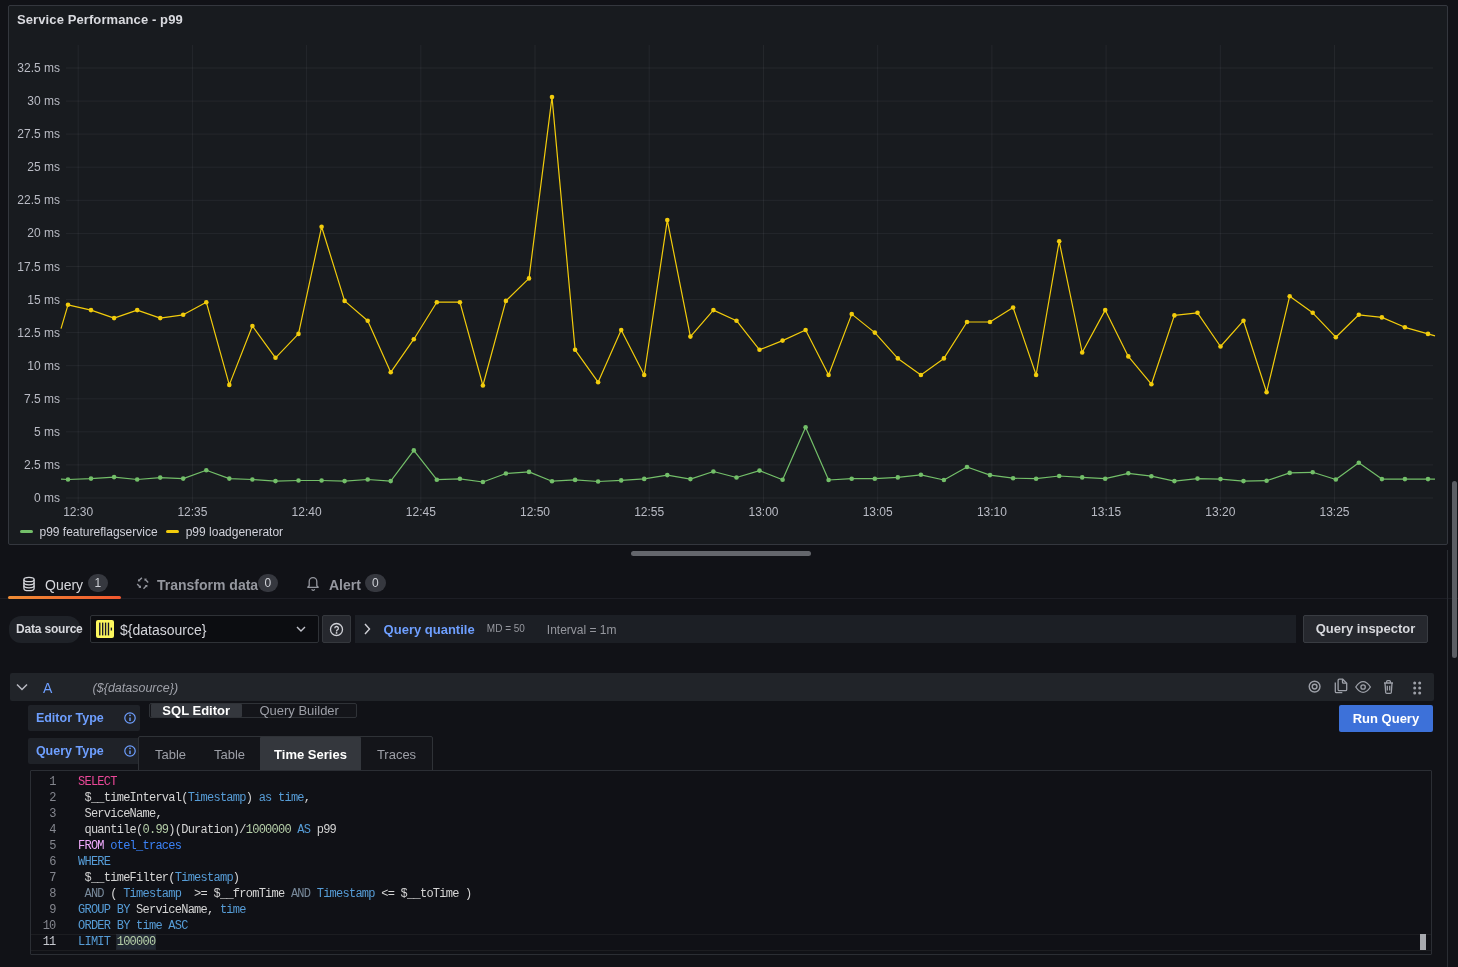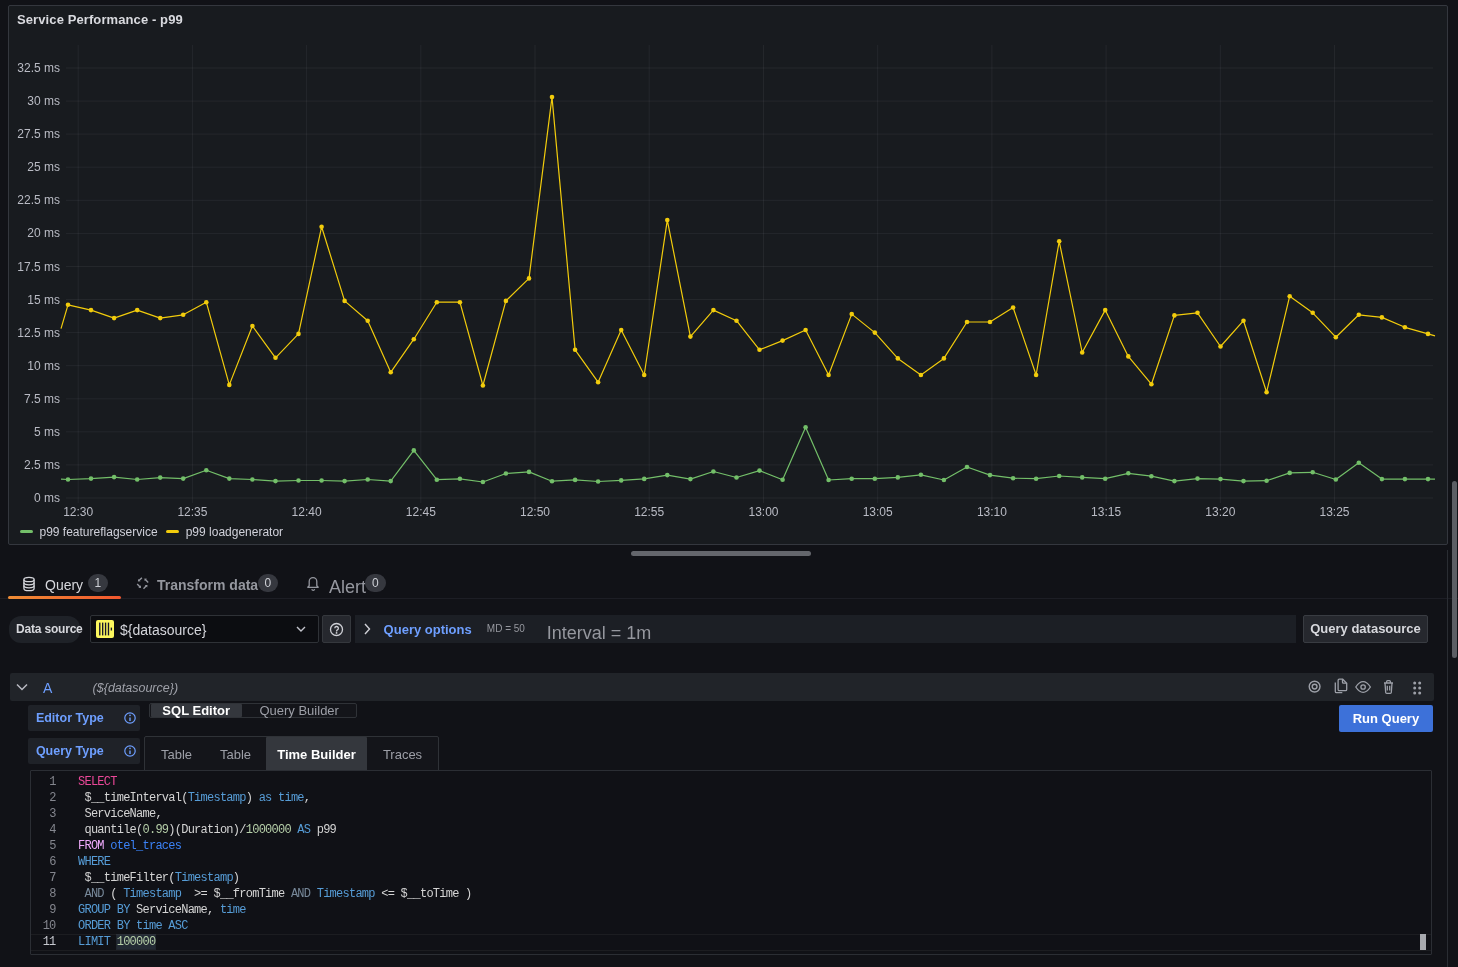--- a/index.html
+++ b/index.html
@@ -222,21 +222,21 @@
 </g>
 <g stroke="#94969e" stroke-width="1.3">
 <path d="M309.2 20.7 v-4.3 a3.8 3.8 0 0 1 7.6 0 v4.3 l1.4 1.6 h-10.4 z" stroke-linejoin="round"></path>
 <path d="M311.7 24.3 a1.6 1.6 0 0 0 3.0 0"></path>
 </g>
 </svg>
 <div class="abs" style="left:45px;top:576.5px;font-size:14px;font-weight:500;color:#d7d8dd">Query</div>
 <div class="abs" style="left:88px;top:574px;width:19.5px;height:18px;border-radius:9px;background:#36383f;color:#ced0d6;font-size:12px;text-align:center;line-height:18px">1</div>
 <div class="abs" style="left:157px;top:576.5px;font-size:14px;font-weight:700;color:#95979f">Transform data</div>
 <div class="abs" style="left:257.5px;top:574px;width:20.5px;height:18px;border-radius:9px;background:#36383f;color:#ced0d6;font-size:12px;text-align:center;line-height:18px">0</div>
-<div class="abs" style="left:329px;top:576.5px;font-size:18px;font-weight:400;color:#95979f">Alert</div>
+<div class="abs" style="left:329px;top:576.5px;font-size:14px;font-weight:700;color:#95979f">Alert</div>
 <div class="abs" style="left:365px;top:574px;width:20.5px;height:18px;border-radius:9px;background:#36383f;color:#ced0d6;font-size:12px;text-align:center;line-height:18px">0</div>
 <div class="abs" style="left:8px;top:595.5px;width:113px;height:3.4px;border-radius:2px;background:linear-gradient(90deg,#ee8c35,#f2572e)"></div>
 
 <div class="abs lbl" style="left:8.6px;top:615.5px;width:71.6px;height:27.5px;border-radius:12px;color:#d7d8dd;padding-left:7.5px;font-size:12px;letter-spacing:-0.2px">Data source</div>
 <div class="abs" style="left:89.6px;top:615px;width:229px;height:28px;background:#0c0d11;border:1px solid #2f3237;border-radius:2px"></div>
 <svg class="abs" style="left:96px;top:620px" width="18" height="18">
     <rect width="18" height="18" rx="2" fill="#fbf65e"></rect>
     <rect x="3.1" y="2.6" width="1.35" height="12.8" fill="#15152a"></rect>
     <rect x="6" y="2.6" width="1.35" height="12.8" fill="#15152a"></rect>
     <rect x="8.9" y="2.6" width="1.35" height="12.8" fill="#15152a"></rect>
@@ -250,24 +250,24 @@
 <div class="abs" style="left:322.3px;top:615px;width:28.7px;height:27.6px;background:#26282e;border:1px solid #35383d;border-radius:2px"></div>
 <svg class="abs" style="left:329px;top:621.5px" width="15" height="15" fill="none">
     <circle cx="7.5" cy="7.5" r="6" stroke="#cfd0d6" stroke-width="1.3"></circle>
     <path d="M5.8 6.3 a1.8 1.8 0 1 1 2.6 1.6 c-0.55 0.28 -0.8 0.55 -0.8 1.1 v0.4" stroke="#cfd0d6" stroke-width="1.3"></path>
     <circle cx="7.55" cy="10.9" r="0.9" fill="#cfd0d6"></circle>
   </svg>
 <div class="abs" style="left:354.6px;top:615px;width:941.8px;height:27.7px;background:#1c1f25"></div>
 <svg class="abs" style="left:362px;top:622px" width="10" height="14" fill="none">
     <path d="M3 2 l4.5 5 -4.5 5" stroke="#cfd0d6" stroke-width="1.4"></path>
   </svg>
-<div class="abs" style="left:383.6px;top:622px;font-size:13px;font-weight:700;color:#6e9fff">Query options</div>
+<div class="abs" style="left:383.6px;top:622px;font-size:13px;font-weight:700;color:#6e9fff">Query quantile</div>
 <div class="abs" style="left:486.8px;top:622.5px;font-size:10px;color:#95979e">MD = 50</div>
-<div class="abs" style="left:546.8px;top:622.5px;font-size:18px;color:#95979e">Interval = 1m</div>
-<div class="abs" style="left:1302.6px;top:615.4px;width:125.8px;height:27.4px;background:#26282e;border:1px solid #393c42;border-radius:2px;color:#d7d8dd;font-size:13px;font-weight:700;text-align:center;line-height:26px">Query datasource</div>
+<div class="abs" style="left:546.8px;top:622.5px;font-size:12px;color:#95979e">Interval = 1m</div>
+<div class="abs" style="left:1302.6px;top:615.4px;width:125.8px;height:27.4px;background:#26282e;border:1px solid #393c42;border-radius:2px;color:#d7d8dd;font-size:13px;font-weight:700;text-align:center;line-height:26px">Query inspector</div>
 
 <div class="abs" style="left:10px;top:673px;width:1423.6px;height:27.5px;background:#212429;border-radius:2px"></div>
 <svg class="abs" style="left:15px;top:681px" width="14" height="12" fill="none">
     <path d="M2 3.5 l5 5 5-5" stroke="#b9bac2" stroke-width="1.5"></path>
   </svg>
 <div class="abs" style="left:43px;top:679.5px;font-size:14px;font-weight:500;color:#6e9fff">A</div>
 <div class="abs" style="left:92.6px;top:680.5px;font-size:12.5px;font-style:italic;color:#9fa1a9">(${datasource})</div>
 <svg style="position:absolute;left:1300;top:675" width="130" height="26" fill="none">
 <g stroke="#9da0a8" stroke-width="1.4">
 <circle cx="14.6" cy="11.6" r="5.4"></circle>
@@ -308,24 +308,24 @@
   <div class="segitem" style="left:92px;width:115px">Query Builder</div>
 </div>
 <div class="abs" style="left:1338.9px;top:705px;width:94.1px;height:27px;background:#3d71d9;border-radius:2px;color:#fff;font-size:13px;font-weight:700;text-align:center;line-height:27px">Run Query</div>
 
 <div class="abs lbl" style="left:27.9px;top:737.8px;width:112px;height:26px;border-radius:2px;padding-left:8px">Query Type</div>
 <svg class="abs" style="left:123.5px;top:744.8px" width="12" height="12" fill="none">
     <circle cx="6" cy="6" r="5.2" stroke="#6e9fff" stroke-width="1.2"></circle>
     <circle cx="6" cy="3.4" r="0.8" fill="#6e9fff"></circle>
     <path d="M6 5.5 v3.4" stroke="#6e9fff" stroke-width="1.4"></path>
   </svg>
-<div class="seg" style="left:144px;top:735.8px;width:294.8px;height:38px">
+<div class="seg" style="left:138px;top:735.8px;width:294.8px;height:38px">
   <div class="segitem" style="left:1px;width:61px">Table</div>
   <div class="segitem" style="left:62px;width:57px">Table</div>
-  <div class="segitem segsel" style="left:121px;width:101px">Time Builder</div>
+  <div class="segitem segsel" style="left:121px;width:101px">Time Series</div>
   <div class="segitem" style="left:222px;width:71px">Traces</div>
 </div>
 
 <div class="abs" style="left:30.2px;top:769.6px;width:1401.8px;height:185.2px;background:#101116;border:1px solid #2b2e34;border-radius:1px"></div>
 <div class="abs mono" style="left:30.2px;top:769.6px;width:1401.8px;height:185.2px;overflow:hidden">
 <div style="position:absolute;left:0;top:4.0px;height:16px;line-height:16px;white-space:pre;width:100%"><span style="position:absolute;left:0;width:25.4px;text-align:right;color:#84868e;letter-spacing:-0.75px">1</span><span style="position:absolute;left:47.8px;letter-spacing:-0.75px"><span style="color:#ec4899">SELECT</span></span></div>
     <div style="position:absolute;left:0;top:20.0px;height:16px;line-height:16px;white-space:pre;width:100%"><span style="position:absolute;left:0;width:25.4px;text-align:right;color:#84868e;letter-spacing:-0.75px">2</span><span style="position:absolute;left:47.8px;letter-spacing:-0.75px"><span style="color:#d4d4d4"> $__timeInterval(</span><span style="color:#569cd6">Timestamp</span><span style="color:#d4d4d4">) </span><span style="color:#569cd6">as</span><span style="color:#d4d4d4"> </span><span style="color:#569cd6">time</span><span style="color:#d4d4d4">,</span></span></div>
     <div style="position:absolute;left:0;top:36.0px;height:16px;line-height:16px;white-space:pre;width:100%"><span style="position:absolute;left:0;width:25.4px;text-align:right;color:#84868e;letter-spacing:-0.75px">3</span><span style="position:absolute;left:47.8px;letter-spacing:-0.75px"><span style="color:#d4d4d4"> ServiceName,</span></span></div>
     <div style="position:absolute;left:0;top:52.0px;height:16px;line-height:16px;white-space:pre;width:100%"><span style="position:absolute;left:0;width:25.4px;text-align:right;color:#84868e;letter-spacing:-0.75px">4</span><span style="position:absolute;left:47.8px;letter-spacing:-0.75px"><span style="color:#d4d4d4"> quantile(</span><span style="color:#b5cea8">0.99</span><span style="color:#d4d4d4">)(Duration)/</span><span style="color:#b5cea8">1000000</span><span style="color:#d4d4d4"> </span><span style="color:#569cd6">AS</span><span style="color:#d4d4d4"> p99</span></span></div>
     <div style="position:absolute;left:0;top:68.0px;height:16px;line-height:16px;white-space:pre;width:100%"><span style="position:absolute;left:0;width:25.4px;text-align:right;color:#84868e;letter-spacing:-0.75px">5</span><span style="position:absolute;left:47.8px;letter-spacing:-0.75px"><span style="color:#f0abfc">FROM</span><span style="color:#3b82f6"> otel_traces</span></span></div>

